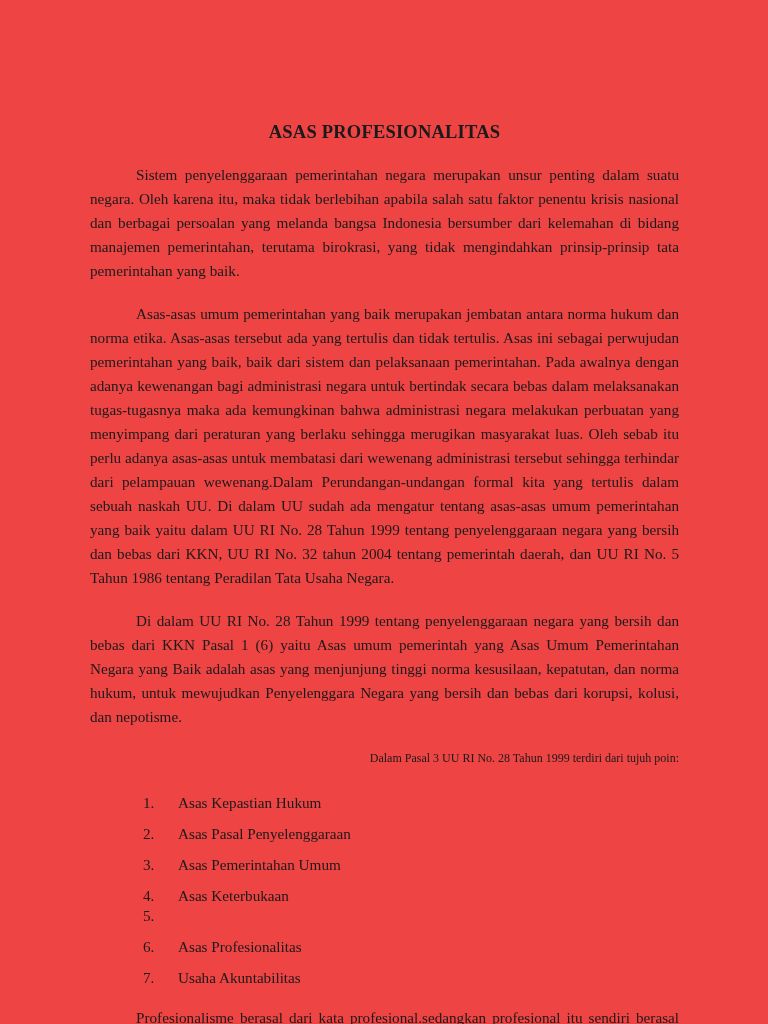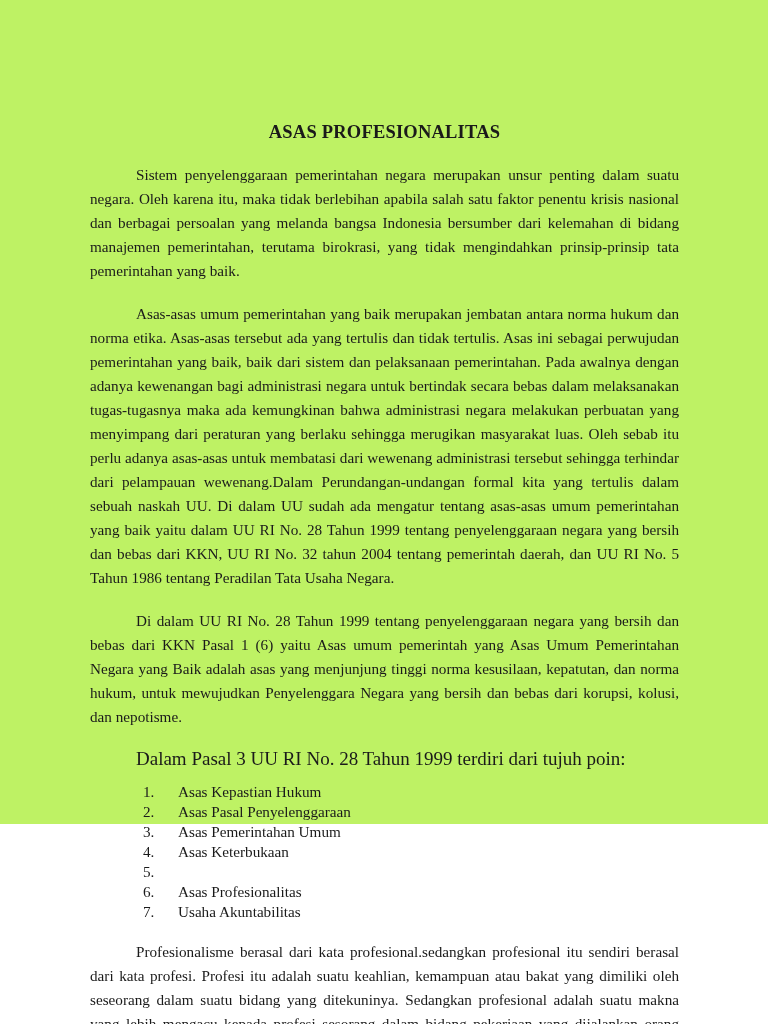--- a/index.html
+++ b/index.html
@@ -12,24 +12,24 @@
     width: 768px;
     height: 1024px;
     overflow: hidden;
     font-family: "Liberation Serif", "DejaVu Serif", serif;
     color: #1a1a1a;
     -webkit-font-smoothing: antialiased;
   }
   .page {
     position: relative;
     width: 768px;
-    height: 824px;
+    height: 1024px;
     box-sizing: border-box;
     padding: 16px;
-    background: #bef264;
+    background: #ef4444;
   }
   .content {
     position: absolute;
     left: 90px;
     top: 0;
     width: 589px;
   }
   .doc-title {
     margin: 0;
     padding-top: 122px;
@@ -53,22 +53,22 @@
   }
   p.para.spaced {
     margin-top: 19px;
   }
   p.para.tight-gap {
     margin-top: 18px;
   }
   p.lead-line {
     margin: 0;
     margin-top: 19px;
-    text-align: left;
-    font-size: 19px;
+    text-align: right;
+    font-size: 12px;
     line-height: 21.4px;
     text-indent: 46px;
   }
   ol.points {
     margin: 12px 0 0 0;
     padding: 0;
     list-style: none;
     font-size: 15.2px;
     line-height: 20px;
   }
@@ -78,20 +78,21 @@
     padding-left: 53px;
     line-height: 20px;
   }
   ol.points li .num {
     width: 35px;
     flex: 0 0 35px;
     text-align: left;
   }
   ol.points li .txt {
     flex: 1 1 auto;
+    margin-top: 11px;
   }
   .bi {
     font-weight: bold;
     font-style: italic;
   }
   p.para.after-list {
     margin-top: 33px;
   }
   .clip-last {
     overflow: hidden;

